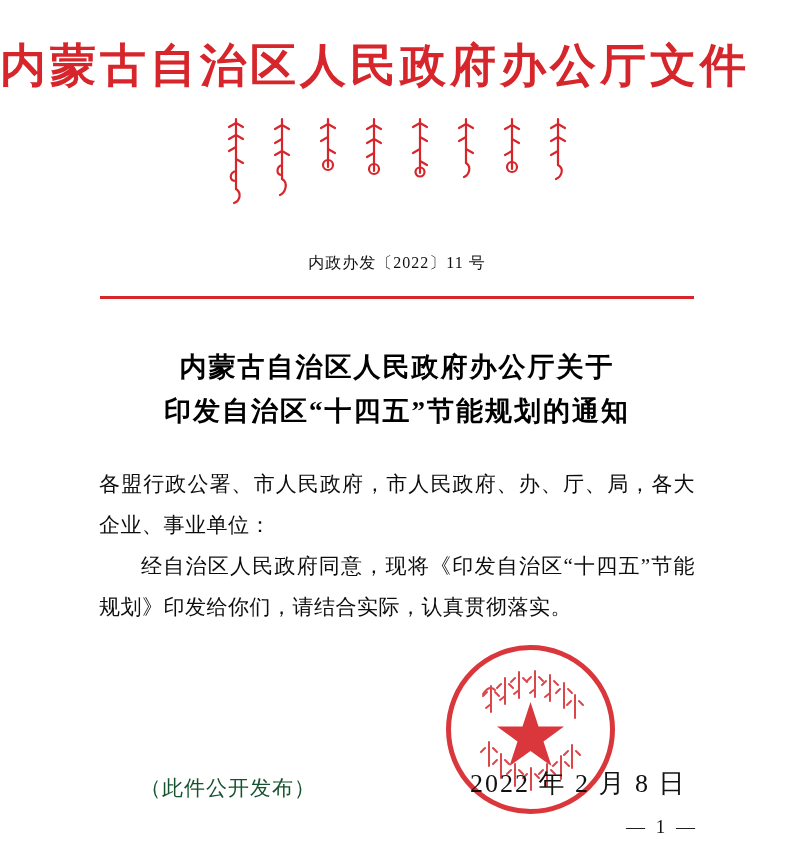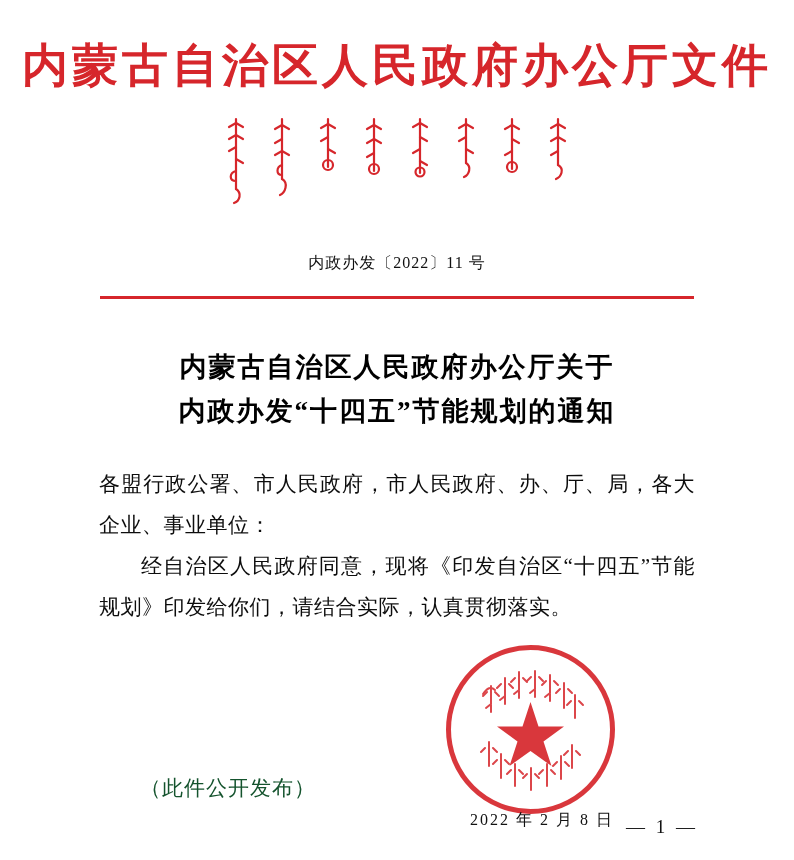--- a/index.html
+++ b/index.html
@@ -18,21 +18,21 @@
 
   .page {
     position: relative;
     width: 794px;
     height: 860px;
     box-sizing: border-box;
   }
 
   
   .masthead {
-    text-align: center;
+    text-align: left;
     padding-top: 40px;
   }
   .masthead-title {
     color: #d6262b;
     font-family: "Liberation Serif", "DejaVu Serif", serif;
     font-weight: bold;
     font-size: 46px;
     letter-spacing: 4px;
     line-height: 1.15;
     white-space: nowrap;
@@ -106,25 +106,24 @@
     position: absolute;
     left: 443px;
     top: 8px;
     width: 175px;
     height: 175px;
   }
   .seal-date {
     position: absolute;
     left: 470px;
     top: 132px;
-    font-size: 16px;
+    font-size: 26px;
     letter-spacing: 2px;
     color: #111;
     white-space: nowrap;
-    margin-top: 44px;
   }
 
   
   .footer-note {
     position: absolute;
     left: 140px;
     bottom: 58px;
     font-size: 21px;
     letter-spacing: 1px;
     color: #14532d;
@@ -252,21 +251,21 @@
   </div>
 
   <div class="doc-number-row">
     <span class="doc-number">内政办发〔2022〕11 号</span>
   </div>
 
   <div class="red-rule"></div>
 
   <div class="doc-title">
     <div>内蒙古自治区人民政府办公厅关于</div>
-    <div>内政办发“十四五”节能规划的通知</div>
+    <div>印发自治区“十四五”节能规划的通知</div>
   </div>
 
   <div class="body-block">
     <div>各盟行政公署、市人民政府，市人民政府、办、厅、局，各大企业、事业单位：</div>
     <div class="para-indent">经自治区人民政府同意，现将《印发自治区“十四五”节能规划》印发给你们，请结合实际，认真贯彻落实。</div>
   </div>
 
   <div class="seal-zone">
     <div class="seal">
       <svg width="175" height="175" viewBox="0 0 175 175" aria-hidden="true">

